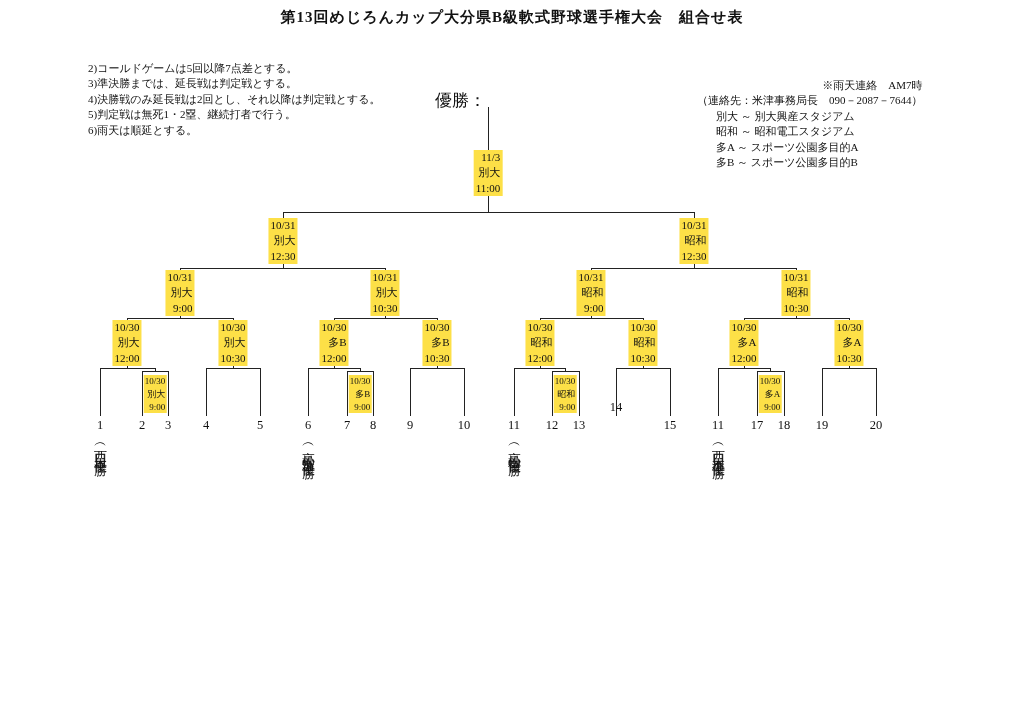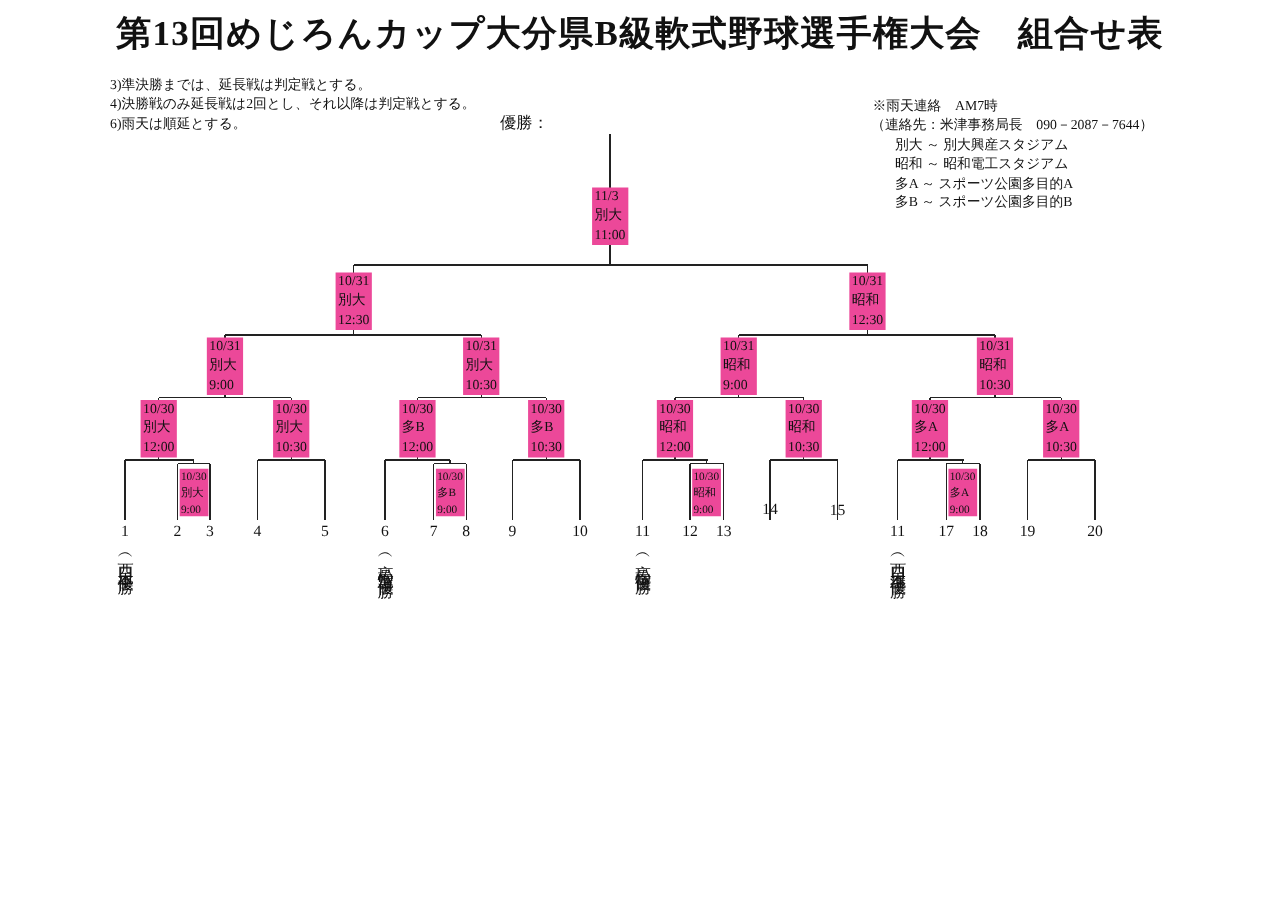--- a/index.html
+++ b/index.html
@@ -7,60 +7,62 @@
     position:relative;
     width:1024px;height:724px;
     background:#ffffff;
     color:#111;
     font-family:"Liberation Serif","DejaVu Serif",serif;
     overflow:hidden;
     margin:0 auto;
   }
   .title{
     position:absolute;left:0;top:8px;width:1024px;
-    text-align:center;font-size:28px;font-weight:bold;letter-spacing:1px;
+    text-align:center;font-size:15px;font-weight:bold;letter-spacing:1px;
     white-space:nowrap;
   }
   .notes{position:absolute;left:88px;top:61px;font-size:11px;line-height:15.4px;white-space:nowrap;}
   .contact{position:absolute;left:684px;top:61px;font-size:11px;line-height:15.4px;white-space:nowrap;}
   .contact .gap{height:17px;}
-  .contact .rain{margin-left:14px;}
+  .contact .rain{margin-left:14px;text-align:right;}
   .contact .rainc{margin-left:13px;}
   .contact .venue{margin-left:32px;}
   .champ{
     position:absolute;left:400px;top:89px;width:86px;
-    text-align:left;font-size:13px;white-space:nowrap;
+    text-align:right;font-size:17px;white-space:nowrap;
   }
   svg.lines{position:absolute;left:0;top:0;}
   .glabel{
     position:absolute;transform:translateX(-50%);
-    text-align:left;font-size:11px;line-height:15.3px;
-    background:#ec4899;padding:0 2px;white-space:nowrap;
+    text-align:right;font-size:11px;line-height:15.3px;
+    background:#fde047;padding:0 2px;white-space:nowrap;
   }
   .glabel.sm{font-size:9px;line-height:12.8px;padding:0 1px;}
   .tnum{
     position:absolute;transform:translateX(-50%);
     font-size:12.5px;line-height:14px;
   }
   .seed{
     position:absolute;transform:translateX(-50%);
     writing-mode:vertical-rl;text-orientation:mixed;
     font-size:13px;letter-spacing:3px;line-height:14px;
   }
 </style>
 </head>
 <body>
 
 <div class="page">
 
   <div class="title">第13回めじろんカップ大分県B級軟式野球選手権大会　組合せ表</div>
 
   <div class="notes">
+    <div>2)コールドゲームは5回以降7点差とする。</div>
     <div>3)準決勝までは、延長戦は判定戦とする。</div>
     <div>4)決勝戦のみ延長戦は2回とし、それ以降は判定戦とする。</div>
+    <div>5)判定戦は無死1・2塁、継続打者で行う。</div>
     <div>6)雨天は順延とする。</div>
   </div>
 
   <div class="contact">
     <div class="gap"></div>
     <div class="rain">※雨天連絡　AM7時</div>
     <div class="rainc">（連絡先：米津事務局長　090－2087－7644）</div>
     <div class="venue">別大 ～ 別大興産スタジアム</div>
     <div class="venue">昭和 ～ 昭和電工スタジアム</div>
     <div class="venue">多A ～ スポーツ公園多目的A</div>
@@ -251,21 +253,21 @@
   <div class="tnum" style="left:260px;top:418px">5</div>
   <div class="tnum" style="left:308px;top:418px">6</div>
   <div class="tnum" style="left:347px;top:418px">7</div>
   <div class="tnum" style="left:373px;top:418px">8</div>
   <div class="tnum" style="left:410px;top:418px">9</div>
   <div class="tnum" style="left:464px;top:418px">10</div>
   <div class="tnum" style="left:514px;top:418px">11</div>
   <div class="tnum" style="left:552px;top:418px">12</div>
   <div class="tnum" style="left:579px;top:418px">13</div>
   <div class="tnum" style="left:616px;top:400px">14</div>
-  <div class="tnum" style="left:670px;top:401px">15</div>
+  <div class="tnum" style="left:670px;top:418px">15</div>
   <div class="tnum" style="left:718px;top:418px">11</div>
   <div class="tnum" style="left:757px;top:418px">17</div>
   <div class="tnum" style="left:784px;top:418px">18</div>
   <div class="tnum" style="left:822px;top:418px">19</div>
   <div class="tnum" style="left:876px;top:418px">20</div>
 
   <div class="seed" style="left:100px;top:438px">（西日本優勝）</div>
   <div class="seed" style="left:308px;top:438px">（高松宮準優勝）</div>
   <div class="seed" style="left:514px;top:438px">（高松宮優勝）</div>
   <div class="seed" style="left:718px;top:438px">（西日本準優勝）</div>

